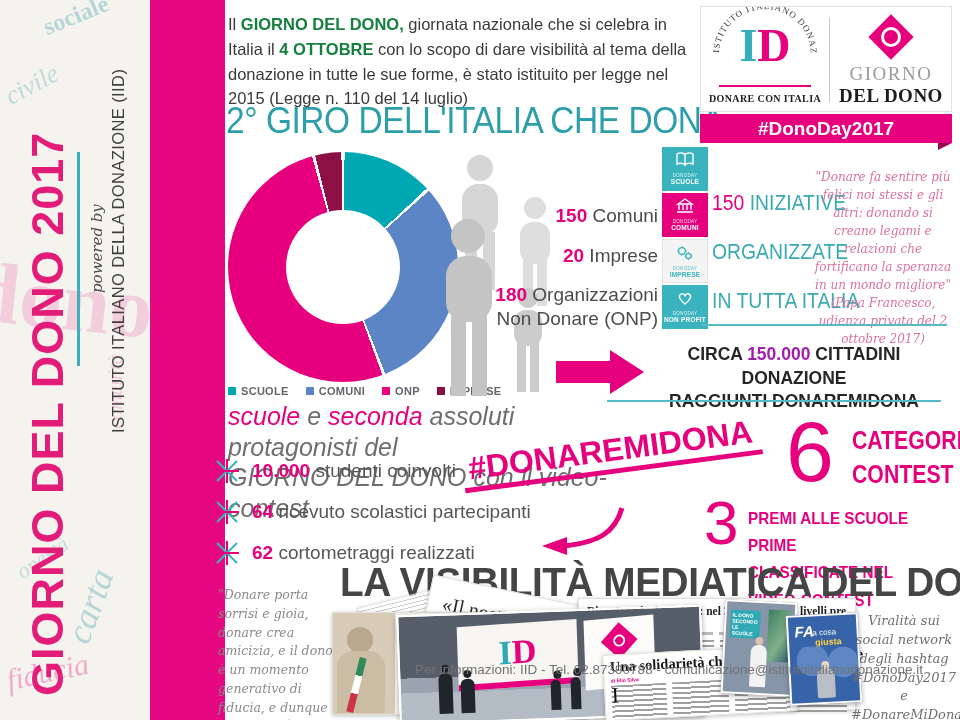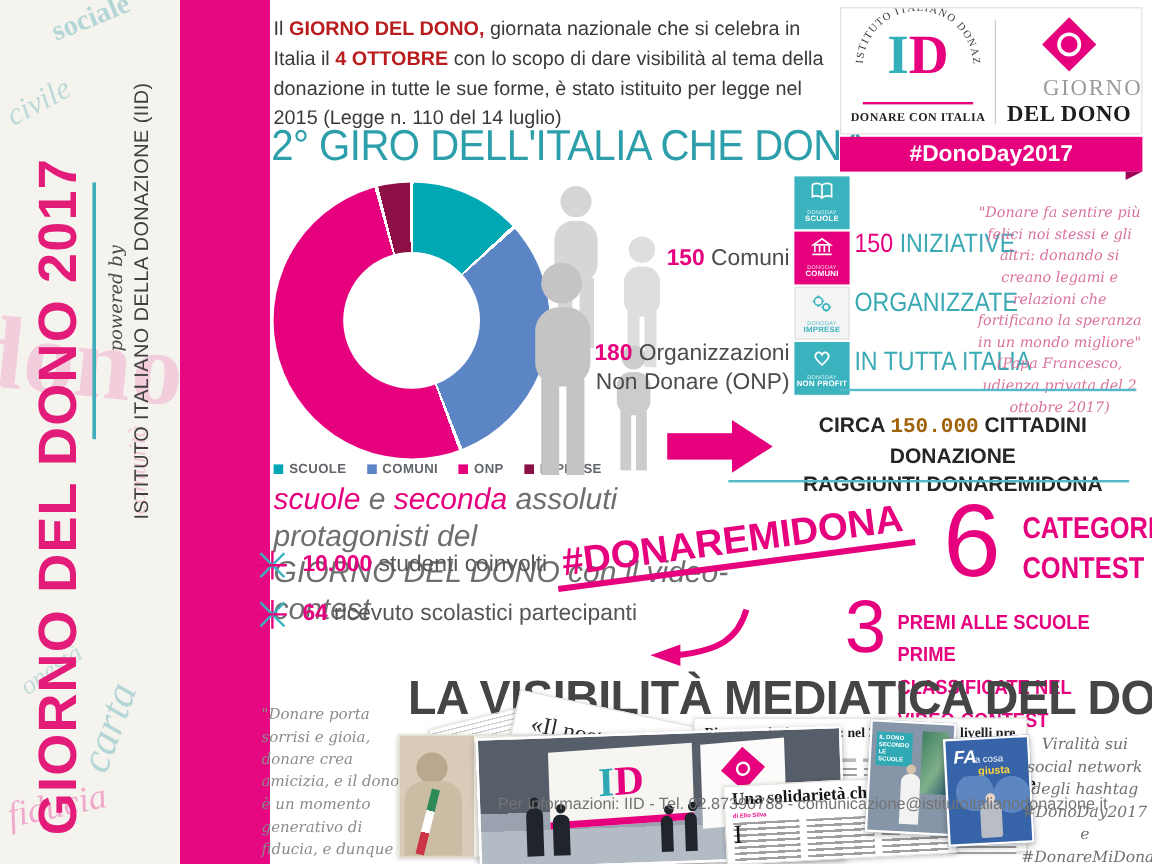--- a/index.html
+++ b/index.html
@@ -22,40 +22,40 @@
                 font-size:45px; font-weight:800; letter-spacing:1px; color:#e31c79; white-space:nowrap; }
   .side-rule  { position:absolute; left:77px; top:152px; width:3px; height:214px; background:#3fadba; }
   .side-powered { position:absolute; left:88px; top:293px; transform:rotate(-90deg); transform-origin:0 0;
                   font-family:"DejaVu Serif", serif; font-style:italic; font-size:15px; color:#4a4a4a; white-space:nowrap; }
   .side-org { position:absolute; left:109px; top:433px; transform:rotate(-90deg); transform-origin:0 0;
               font-size:16.5px; color:#3f3f3f; letter-spacing:.4px; white-space:nowrap; }
   .side-bar { position:absolute; left:150px; top:0; width:75px; height:720px; background:#e50880; }
 
   
   .intro { position:absolute; left:228px; top:12px; width:475px; font-size:16.5px; line-height:1.5; color:#3a3a3a; }
-  .intro b { color:#b91c1c; }
+  .intro b { color:#15803d; }
   .sec-title { position:absolute; left:226px; top:100px; font-size:36px; color:#2d9faa; white-space:nowrap;
                transform:scaleX(.93); transform-origin:left top; letter-spacing:-.5px; }
 
   
   .logo-box { position:absolute; left:700px; top:6px; width:252px; height:106px; background:#fff; border:1px solid #e3e0da; }
   .logo-left { position:absolute; left:0; top:0; width:128px; height:104px; }
   .logo-id { position:absolute; left:0; top:16px; width:128px; text-align:center;
              font-family:"Liberation Serif", serif; font-weight:bold; font-size:46px; line-height:1; }
   .logo-id .i { color:#35b0ba; } .logo-id .d { color:#e6007e; }
   .logo-underline { position:absolute; left:18px; top:78px; width:92px; height:2px; background:#e6007e; }
   .logo-tagline { position:absolute; left:0; top:86px; width:128px; text-align:center;
                   font-family:"Liberation Serif", serif; font-weight:bold; font-size:10px; letter-spacing:.4px; color:#222; }
   .logo-div { position:absolute; left:128px; top:10px; width:1px; height:86px; background:#c9c9c9; }
   .logo-right { position:absolute; left:129px; top:0; width:122px; height:104px; text-align:center; }
   .diamond-wrap { position:absolute; left:39px; top:8px; width:44px; height:44px; }
   .diamond { position:absolute; left:6px; top:6px; width:32px; height:32px; background:#e6007e; transform:rotate(45deg); }
   .diamond-ring { position:absolute; left:12px; top:12px; width:20px; height:20px; border:3px solid #fff; border-radius:50%; }
   .brand1 { position:absolute; left:0; top:56px; width:122px; font-family:"Liberation Serif", serif;
-            font-size:19px; letter-spacing:1.5px; color:#9b9b9b;text-align:right; }
+            font-size:19px; letter-spacing:1.5px; color:#9b9b9b; }
   .brand2 { position:absolute; left:0; top:78px; width:122px; font-family:"Liberation Serif", serif;
             font-weight:bold; font-size:19px; letter-spacing:.5px; color:#1d1d1d; }
   .ribbon { position:absolute; left:700px; top:114px; width:252px; height:29px; background:#e6007e;
             color:#fff; font-weight:800; font-size:19px; text-align:center; line-height:29px; }
   .ribbon::after { content:""; position:absolute; right:0; bottom:-7px; border-left:14px solid #9d0457;
                    border-bottom:7px solid transparent; }
 
   
   .donut { position:absolute; left:228px; top:152px; width:230px; height:230px; border-radius:50%; }
   .donut::after { content:""; position:absolute; left:58px; top:58px; width:114px; height:114px; background:#fff; border-radius:50%; }
@@ -89,21 +89,21 @@
 
   .line-a { position:absolute; left:700px; top:324px; width:247px; height:2px; background:#54bac7; }
   .line-b { position:absolute; left:607px; top:400px; width:334px; height:2px; background:#54bac7; }
 
   
   .arrow-shaft { position:absolute; left:556px; top:361px; width:54px; height:22px; background:#e6007e; }
   .arrow-head { position:absolute; left:610px; top:350px; width:0; height:0;
                 border-top:22px solid transparent; border-bottom:22px solid transparent; border-left:34px solid #e6007e; }
   .reach { position:absolute; left:638px; top:343px; width:312px; text-align:center; font-weight:800;
            font-size:17.5px; line-height:1.35; color:#262626; }
-  .reach .num { color:#a16207;font-family:Liberation Mono, monospace; }
+  .reach .num { color:#a21caf; }
 
   
   .vc-head { position:absolute; left:228px; top:401px; width:400px; font-style:italic; font-size:25px;
              line-height:1.22; color:#6e6e6e; }
   .vc-head .hl { color:#e6007e; }
   .bullet { position:absolute; left:214px; display:flex; align-items:center; gap:12px; font-size:19px; color:#565656; }
   .bullet .num { color:#e6007e; font-weight:bold; }
   .bl0 { top:458px; } .bl1 { top:499px; } .bl2 { top:540px; }
 
   .hashtag-svg { position:absolute; left:452px; top:420px; }
@@ -273,20 +273,21 @@
       </g>
     <g fill="#cccccc">
         <circle cx="90" cy="152" r="10"></circle>
         <rect x="76" y="164" width="28" height="36" rx="12"></rect>
         <rect x="79" y="196" width="9" height="50"></rect>
         <rect x="92" y="196" width="9" height="50"></rect>
       </g>
   </svg>
 
   <div class="stat stat1"><span class="num">150</span><span> Comuni</span></div>
+  <div class="stat stat2"><span class="num">20</span><span> Imprese</span></div>
   <div class="stat stat3"><span class="num">180</span><span> Organizzazioni
 Non Donare (ONP)</span></div>
 
   <div class="badges">
     <div class="badge teal">
       <svg width="20" height="17" viewBox="0 0 20 17">
           <path d="M2 3 C5 1 9 2 10 3.5 C11 2 15 1 18 3 V13 C15 11.5 11 12.5 10 14 C9 12.5 5 11.5 2 13 Z M10 3.5 V14" fill="none" stroke="#fff" stroke-width="1.4"></path>
         </svg>
       <span class="tag">DONODAY</span><span class="lbl">SCUOLE</span>
     </div>
@@ -339,20 +340,30 @@
   </div>
   <div class="bullet bl1">
     <svg width="26" height="26" viewBox="0 0 26 26">
         <g stroke-width="2">
           <path d="M13 1 V25" stroke="#e6007e"></path>
           <path d="M3 3 L23 23 M23 3 L3 23" stroke="#3ab3be"></path>
           <path d="M1 13 H25" stroke="#e6007e"></path>
         </g>
       </svg>
     <span><span class="num">64</span><span> ricevuto scolastici partecipanti</span></span>
+  </div>
+  <div class="bullet bl2">
+    <svg width="26" height="26" viewBox="0 0 26 26">
+        <g stroke-width="2">
+          <path d="M13 1 V25" stroke="#e6007e"></path>
+          <path d="M3 3 L23 23 M23 3 L3 23" stroke="#3ab3be"></path>
+          <path d="M1 13 H25" stroke="#e6007e"></path>
+        </g>
+      </svg>
+    <span><span class="num">62</span><span> cortometraggi realizzati</span></span>
   </div>
 
   <svg class="hashtag-svg" width="335" height="145" viewBox="0 0 335 145">
     <g transform="rotate(-7.5 30 60)">
       <text x="18" y="58" font-family="Liberation Sans, sans-serif" font-weight="800" font-size="32" fill="#e6007e" id="hashtag-text">#DONAREMIDONA</text>
       <rect x="12" y="66" width="300" height="5" fill="#e6007e"></rect>
     </g>
     <path d="M 170 88 C 163 112 148 122 112 126" fill="none" stroke="#e6007e" stroke-width="5"></path>
     <polygon points="115,117 90,126 115,135" fill="#e6007e"></polygon>
   </svg>

